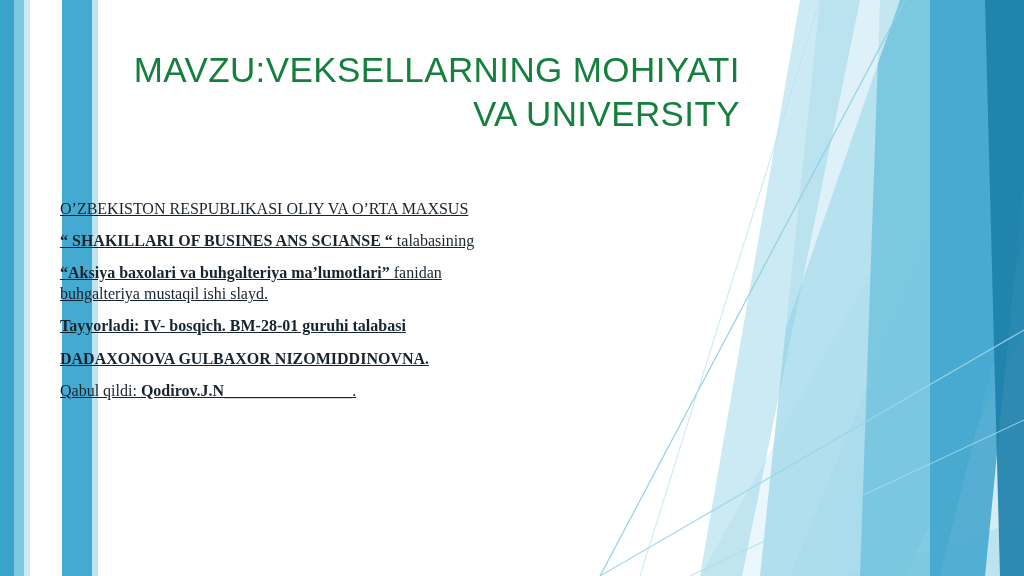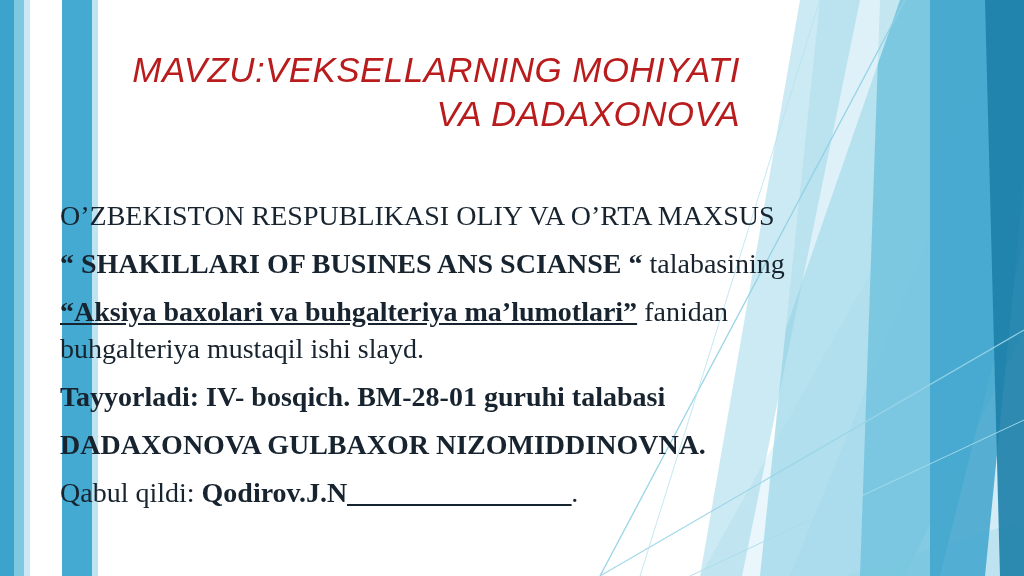--- a/index.html
+++ b/index.html
@@ -38,39 +38,39 @@
     left: 90px;
     top: 48px;
     width: 650px;
     text-align: right;
     z-index: 5;
   }
   .title-block .title-line {
     font-family: "Liberation Sans", sans-serif;
     font-size: 35px;
     line-height: 1.25;
-    color: #b91c1c;
+    color: #15803d;
     letter-spacing: 0.4px;
     font-weight: 400;
     white-space: nowrap;
-    font-style: italic;
   }
   .body-block {
     position: absolute;
     left: 60px;
     top: 198px;
     width: 790px;
     z-index: 5;
     color: #1a2733;
   }
   .para {
-    font-size: 28px;
+    font-size: 16px;
     line-height: 1.32;
     margin-bottom: 11px;
     color: #17242f;
+    text-decoration: underline;
   }
   .b {
     font-weight: bold;
   }
   .u {
     text-decoration: underline;
     text-align: right;
   }
   .blank-line {
     text-decoration: underline;
@@ -103,21 +103,21 @@
 
       <line x1="905" y1="0" x2="600" y2="576" stroke="#8ed0e5" stroke-width="1.3" opacity="0.9"></line>
       <line x1="1024" y1="330" x2="600" y2="576" stroke="#9ad5e8" stroke-width="1.2" opacity="0.9"></line>
       <line x1="1024" y1="420" x2="690" y2="576" stroke="#a8dcec" stroke-width="1" opacity="0.9"></line>
       <line x1="820" y1="0" x2="640" y2="576" stroke="#b6e2f0" stroke-width="1" opacity="0.8"></line>
     </svg>
   </div>
 
   <div class="title-block">
     <div class="title-line">MAVZU:VEKSELLARNING MOHIYATI</div>
-    <div class="title-line">VA DADAXONOVA</div>
+    <div class="title-line">VA UNIVERSITY</div>
   </div>
 
   <div class="body-block">
 
     <div class="para">
       <span>O’ZBEKISTON  RESPUBLIKASI OLIY VA O’RTA MAXSUS</span><br>
     </div>
 
     <div class="para">
       <span class="b">“ SHAKILLARI OF BUSINES ANS SCIANSE “</span><span> talabasining</span>

